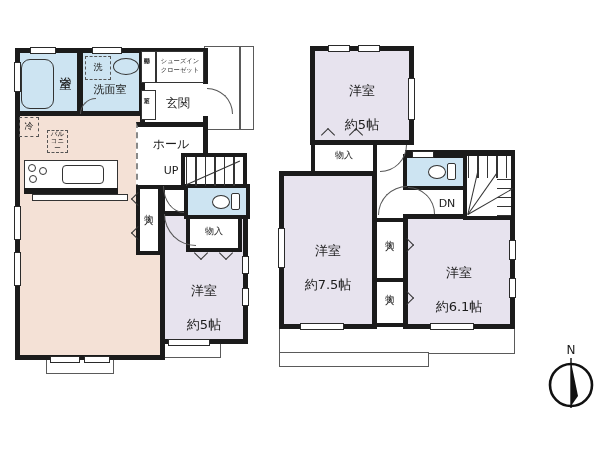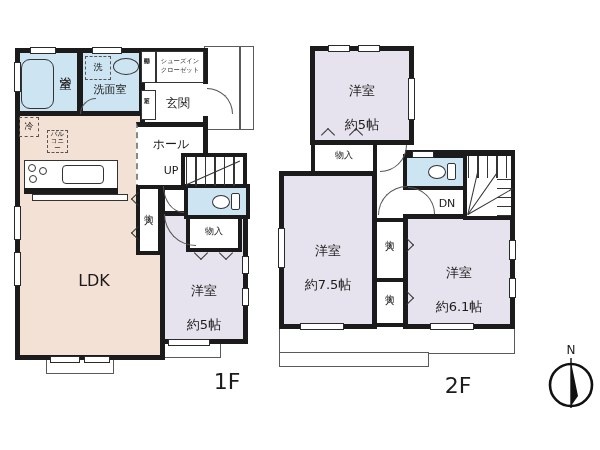--- a/index.html
+++ b/index.html
@@ -146,45 +146,42 @@
   <div class="chev" style="left:402px;top:293px;transform:rotate(-45deg);"></div>
 
   <div class="lbl vtext" style="left:57px;top:67px;font-size:12px;">浴室</div>
   <div class="lbl" style="left:80px;top:83px;width:60px;font-size:11px;">洗面室</div>
   <div class="lbl" style="left:155px;top:96px;width:46px;font-size:12px;">玄関</div>
   <div class="lbl" style="left:140px;top:137px;width:62px;font-size:12px;">ホール</div>
   <div class="lbl" style="left:158px;top:164px;width:26px;font-size:11px;">UP</div>
   <div class="lbl vtext" style="left:142px;top:207px;font-size:9px;">物入</div>
   <div class="lbl" style="left:190px;top:226px;width:48px;font-size:9px;">物入</div>
   <div class="lbl" style="left:38px;top:250px;width:112px;font-size:16px;">
-    <div>LDK</div>
   </div>
   <div class="lbl" style="left:162px;top:266px;width:84px;font-size:13px;">
     <div>洋室</div>
     <div>約5帖</div>
   </div>
-  <div class="lbl" style="left:205px;top:368px;width:44px;font-size:22px;">1F</div>
 
   <div class="lbl" style="left:310px;top:66px;width:104px;font-size:13px;">
     <div>洋室</div>
     <div>約5帖</div>
   </div>
   <div class="lbl" style="left:313px;top:150px;width:62px;font-size:9px;">物入</div>
   <div class="lbl" style="left:279px;top:226px;width:98px;font-size:13px;">
     <div>洋室</div>
     <div>約7.5帖</div>
   </div>
   <div class="lbl vtext" style="left:383px;top:233px;font-size:9px;">物入</div>
   <div class="lbl vtext" style="left:383px;top:287px;font-size:9px;">物入</div>
   <div class="lbl" style="left:403px;top:248px;width:112px;font-size:13px;">
     <div>洋室</div>
     <div>約6.1帖</div>
   </div>
   <div class="lbl" style="left:433px;top:197px;width:28px;font-size:11px;">DN</div>
-  <div class="lbl" style="left:436px;top:372px;width:44px;font-size:22px;">2F</div>
 
   <div class="lbl" style="left:560px;top:343px;width:22px;font-size:12px;">N</div>
   <svg width="56" height="62" viewBox="0 0 56 62" style="position:absolute;left:543px;top:352px;z-index:8;">
     <circle cx="28" cy="33" r="21" fill="none" stroke="#111" stroke-width="2.6"></circle>
     <line x1="28" y1="6" x2="28" y2="56" stroke="#111" stroke-width="1.4"></line>
     <polygon points="28,10 35,44 28,54" fill="#111"></polygon>
   </svg>
 
 </div>
 

